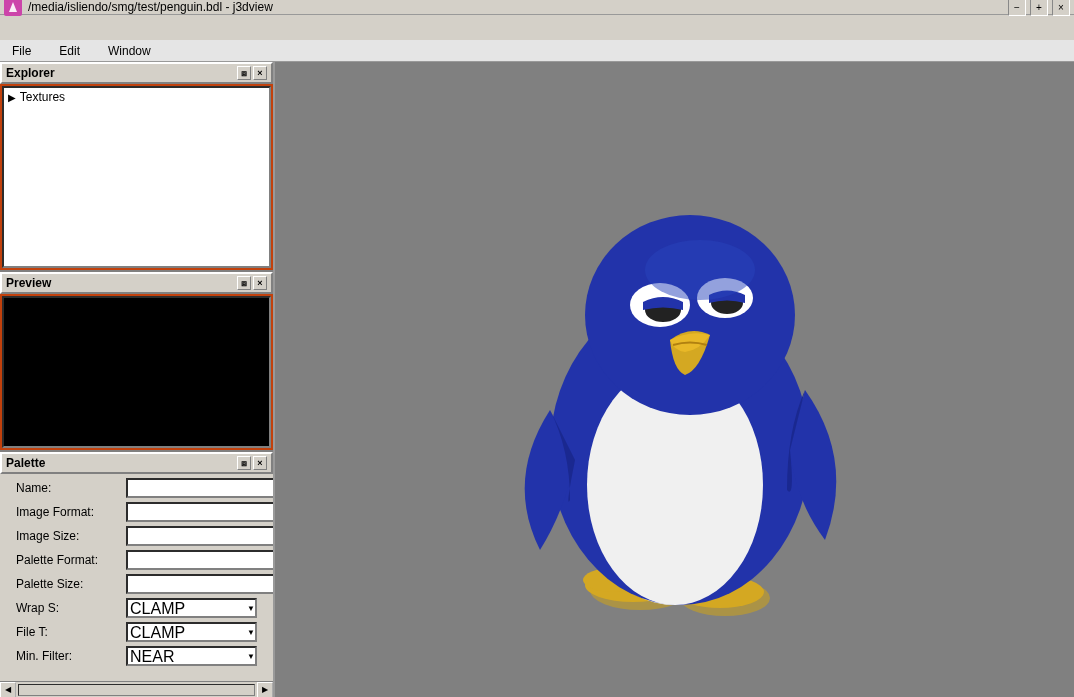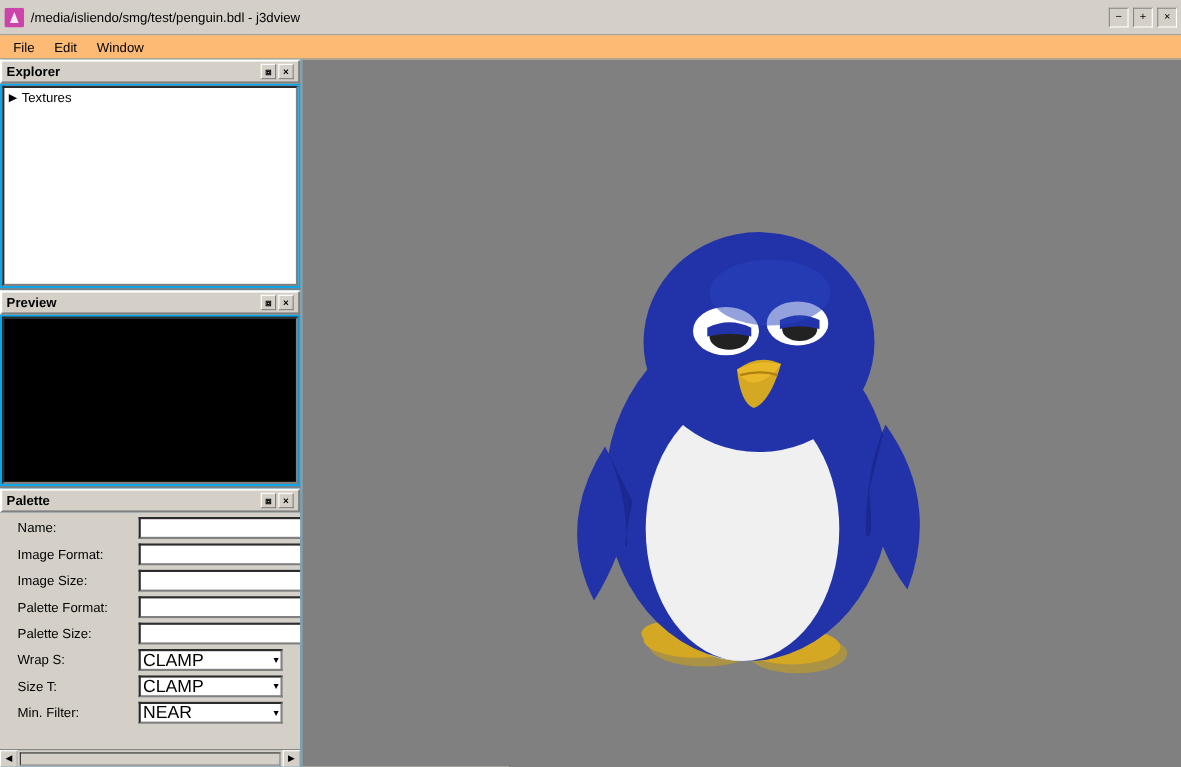--- a/index.html
+++ b/index.html
@@ -10,21 +10,21 @@
       width: 1074px;
       height: 697px;
       overflow: hidden;
       display: flex;
       flex-direction: column;
     }
 
     
     #titlebar {
       background: #d4d0c8;
-      height: 32px;
+      height: 15px;
       display: flex;
       align-items: center;
       justify-content: space-between;
       padding: 0 4px;
       border-bottom: 1px solid #999;
     }
     #titlebar-left {
       display: flex;
       align-items: center;
       gap: 6px;
@@ -51,48 +51,49 @@
       border-bottom-color: #fff;
       display: flex;
       align-items: center;
       justify-content: center;
       font-size: 10px;
       cursor: pointer;
     }
 
     
     #menubar {
-      background: #fdba74;
+      background: #e5e5e5;
       height: 22px;
       display: flex;
       align-items: center;
       padding: 0 4px;
-      gap: 2px;
+      gap: 12px;
       border-bottom: 1px solid #999;
+      margin-top: 25px;
     }
     .menu-item {
       padding: 2px 8px;
       cursor: pointer;
       font-size: 12px;
     }
 
     
     #main {
       display: flex;
       flex: 1;
       overflow: hidden;
     }
 
     
     #left-panel {
       width: 275px;
       min-width: 275px;
       display: flex;
       flex-direction: column;
-      background: #0ea5e9;
+      background: #c2410c;
       border-right: 2px solid #999;
     }
 
     
     .panel-header {
       background: #d4d0c8;
       border: 2px solid;
       border-top-color: #fff;
       border-left-color: #fff;
       border-bottom-color: #808080;
@@ -368,21 +369,21 @@
             <select>
               <option value="CLAMP" selected="">CLAMP</option>
               <option value="REPEAT">REPEAT</option>
               <option value="MIRROR">MIRROR</option>
             </select>
             <span class="select-arrow">▼</span>
           </div>
         </div>
 
         <div class="field-row">
-          <span class="field-label">Size T:</span>
+          <span class="field-label">File T:</span>
           <div class="select-wrapper">
             <select>
               <option value="CLAMP" selected="">CLAMP</option>
               <option value="REPEAT">REPEAT</option>
               <option value="MIRROR">MIRROR</option>
             </select>
             <span class="select-arrow">▼</span>
           </div>
         </div>
 

